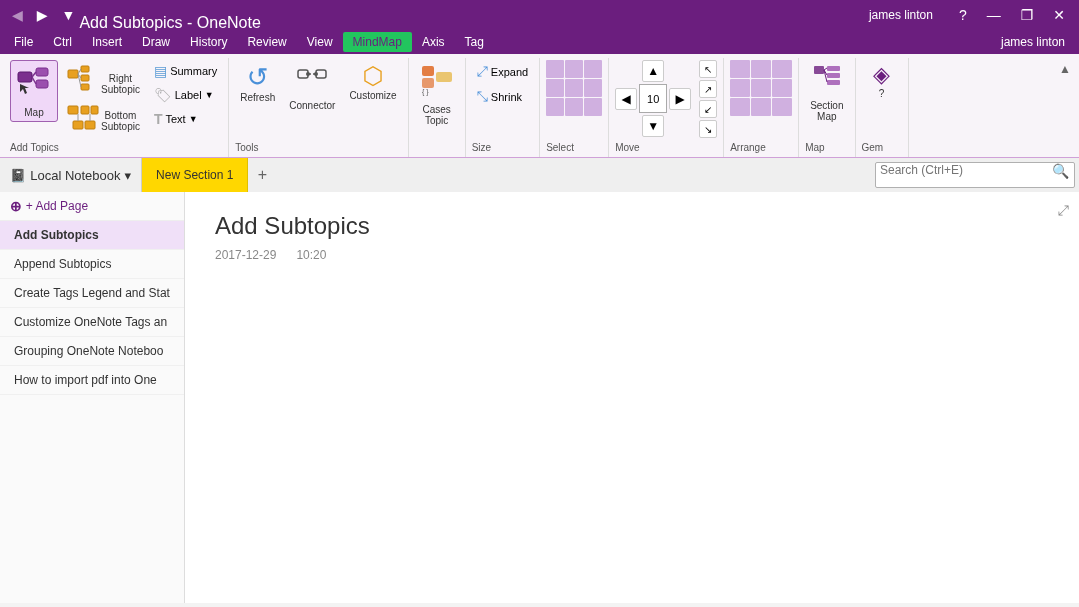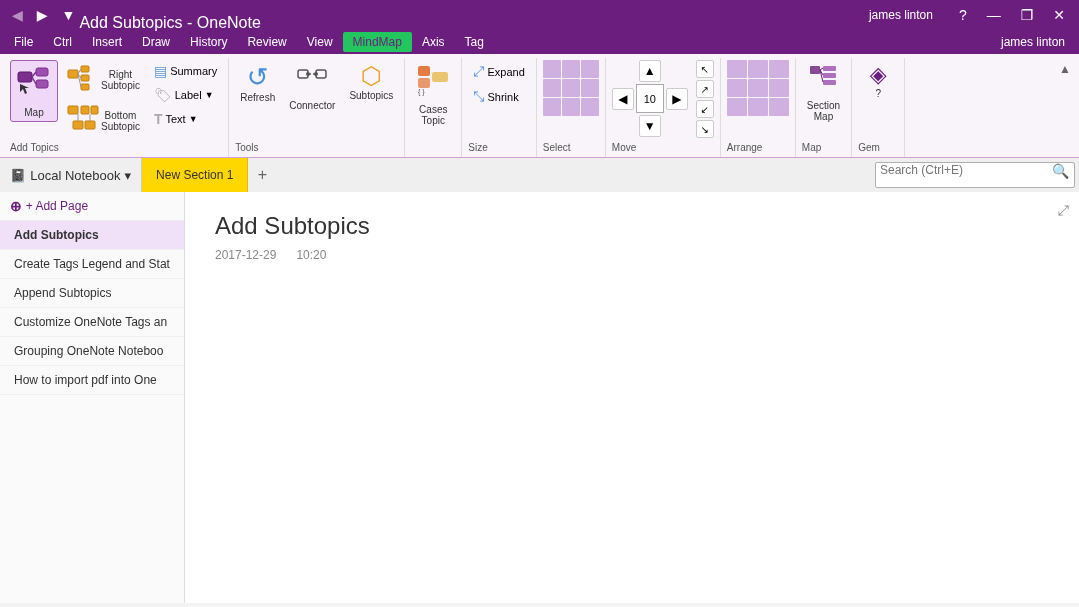--- a/index.html
+++ b/index.html
@@ -365,21 +365,21 @@
             <line x1="16" y1="13" x2="20" y2="8" stroke="#7b2f8e" stroke-width="1.5"></line>
             <line x1="16" y1="13" x2="20" y2="20" stroke="#7b2f8e" stroke-width="1.5"></line>
 
             <polygon points="4,20 4,28 7,25 9,30 11,29 9,24 13,24" fill="#333"></polygon>
           </svg>
         </div>
         <div class="label">Map</div>
       </div>
 
       <div class="small-btns-col">
-        <div class="ribbon-btn" style="flex-direction:row;min-width:80px;align-items:center;">
+        <div class="ribbon-btn" style="flex-direction:row;min-width:80px;align-items:flex-end;">
           <div class="icon" style="font-size:20px;">
             <svg width="32" height="28" viewBox="0 0 32 28">
               <rect x="1" y="6" width="10" height="8" rx="1" fill="#e8a020" stroke="#c08010" stroke-width="1"></rect>
               <rect x="14" y="2" width="8" height="6" rx="1" fill="#e8a020" stroke="#c08010" stroke-width="1"></rect>
               <rect x="14" y="11" width="8" height="6" rx="1" fill="#e8a020" stroke="#c08010" stroke-width="1"></rect>
               <rect x="14" y="20" width="8" height="6" rx="1" fill="#e8a020" stroke="#c08010" stroke-width="1"></rect>
               <line x1="11" y1="10" x2="14" y2="5" stroke="#999" stroke-width="1"></line>
               <line x1="11" y1="10" x2="14" y2="14" stroke="#999" stroke-width="1"></line>
               <line x1="11" y1="10" x2="14" y2="23" stroke="#999" stroke-width="1"></line>
             </svg>
@@ -435,21 +435,21 @@
             <rect x="19" y="6" width="10" height="8" rx="2" fill="none" stroke="#555" stroke-width="1.5"></rect>
             <line x1="11" y1="10" x2="19" y2="10" stroke="#555" stroke-width="1.5" stroke-dasharray="3,2"></line>
             <circle cx="11" cy="10" r="2" fill="#555"></circle>
             <circle cx="19" cy="10" r="2" fill="#555"></circle>
           </svg>
         </div>
         <div class="label">Connector</div>
       </div>
       <div class="ribbon-btn">
         <div class="icon" style="color:#e8a020;font-size:24px;">⬡</div>
-        <div class="label">Subtopics</div>
+        <div class="label">Customize</div>
       </div>
     </div>
     <div class="ribbon-group-label">Tools</div>
   </div>
 
   <div class="ribbon-group">
     <div class="ribbon-group-content">
       <div class="ribbon-btn">
         <div class="icon" style="font-size:22px;">
           <svg width="34" height="34" viewBox="0 0 34 34">
@@ -593,22 +593,22 @@
 
 <div class="main-area">
 
   <div class="sidebar">
     <div class="add-page-btn">
       <span style="font-size:14px;font-weight:bold;">⊕</span>
       <span>+ Add Page</span>
     </div>
     <div class="page-list">
       <div class="page-item selected">Add Subtopics</div>
+      <div class="page-item">Append Subtopics</div>
       <div class="page-item">Create Tags Legend and Stat</div>
-      <div class="page-item">Append Subtopics</div>
       <div class="page-item">Customize OneNote Tags an</div>
       <div class="page-item">Grouping OneNote Noteboo</div>
       <div class="page-item">How to import pdf into One</div>
     </div>
   </div>
 
   <div class="content-area">
     <div class="page-title">Add Subtopics</div>
     <div class="page-meta">
       <span>2017-12-29</span>

